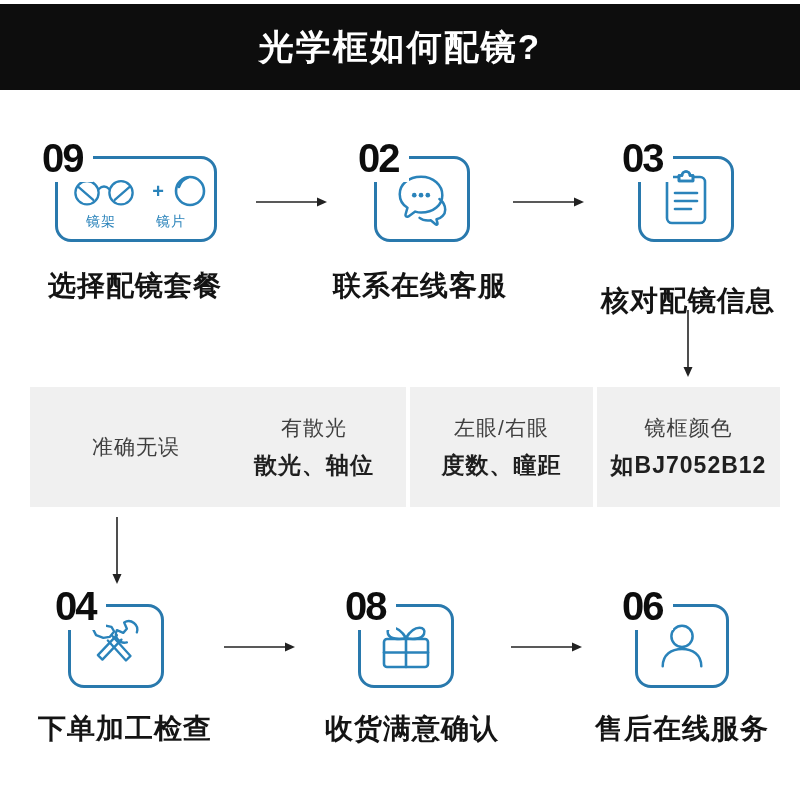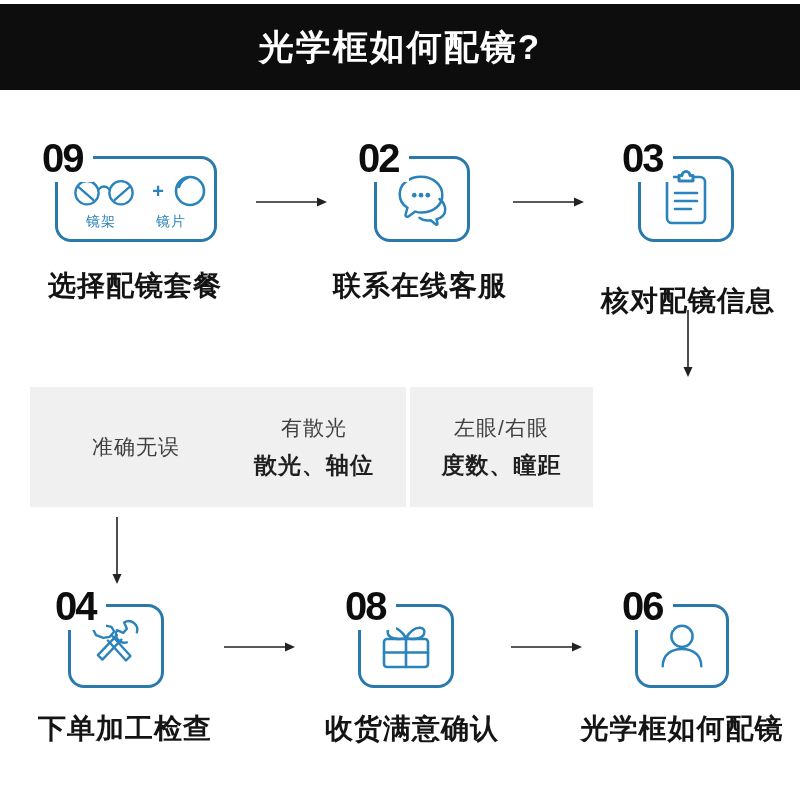--- a/index.html
+++ b/index.html
@@ -130,20 +130,24 @@
       <div class="info-line1">准确无误</div>
     </div>
     <div class="info-box" style="left:222px;width:184px;">
       <div class="info-line1">有散光</div>
       <div class="info-line2">散光、轴位</div>
     </div>
     <div class="info-box" style="left:410px;width:183px;">
       <div class="info-line1">左眼/右眼</div>
       <div class="info-line2">度数、瞳距</div>
     </div>
+    <div class="info-box" style="left:597px;width:183px;">
+      <div class="info-line1">镜框颜色</div>
+      <div class="info-line2">如BJ7052B12</div>
+    </div>
   </div>
 
   <svg class="arrow" style="left:111px;top:513px;" width="12" height="68" viewBox="0 0 12 68">
     <line x1="6" y1="0" x2="6" y2="57"></line>
       <polygon points="1.5,57 10.5,57 6,67"></polygon>
   </svg>
 
   <div class="step-num" style="left:55px;top:582px;">04</div>
   <div class="step-box" style="left:68px;top:600px;width:96px;height:84px;">
     <svg class="icon" width="58" height="58" viewBox="0 0 64 64">
@@ -177,15 +181,15 @@
       <polygon points="61,1.5 71,6 61,10.5"></polygon>
   </svg>
 
   <div class="step-num" style="left:622px;top:582px;">06</div>
   <div class="step-box" style="left:635px;top:600px;width:94px;height:84px;">
     <svg class="icon" width="54" height="52" viewBox="0 0 56 52">
       <circle cx="28" cy="16" r="11"></circle>
       <path d="M8 47 C8 35 17 29 28 29 C39 29 48 35 48 47"></path>
     </svg>
   </div>
-  <div class="step-label" style="left:572px;top:706px;">光学框如何配镜</div>
+  <div class="step-label" style="left:572px;top:706px;">售后在线服务</div>
 
 </div>
 
 </body></html>

